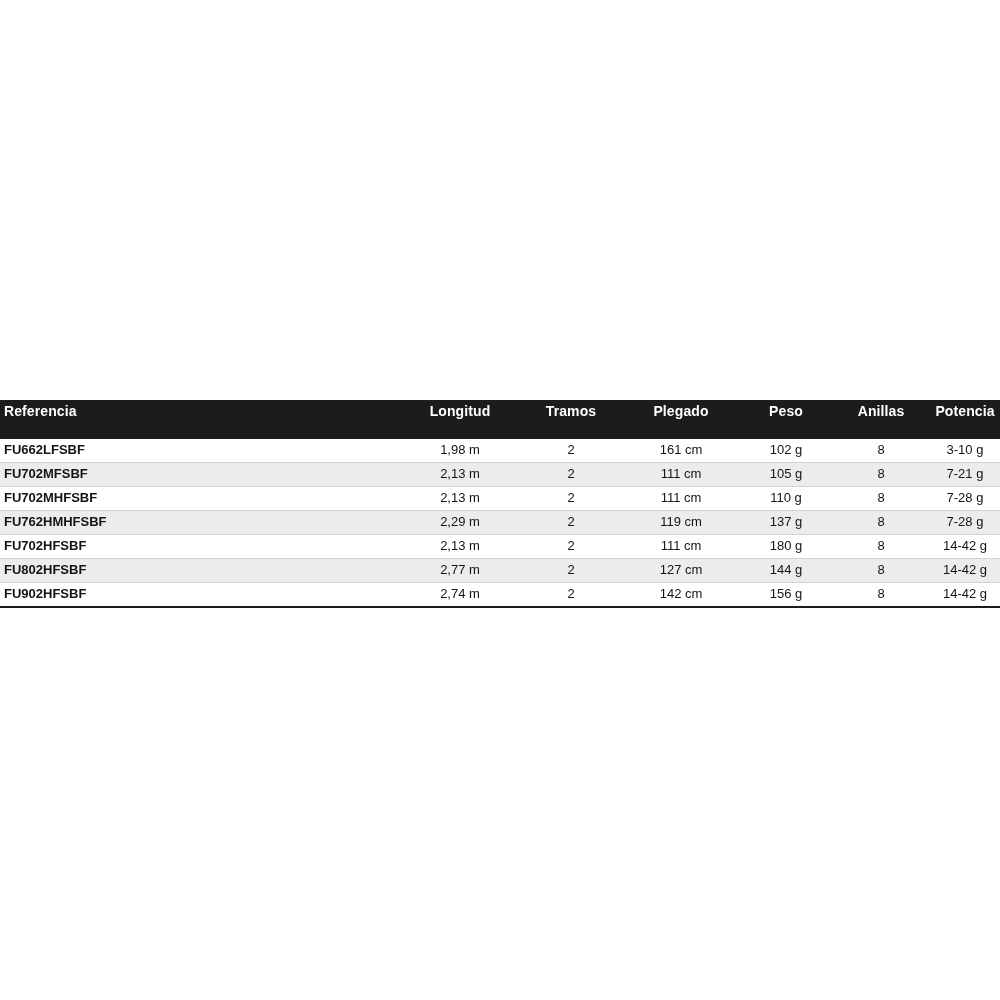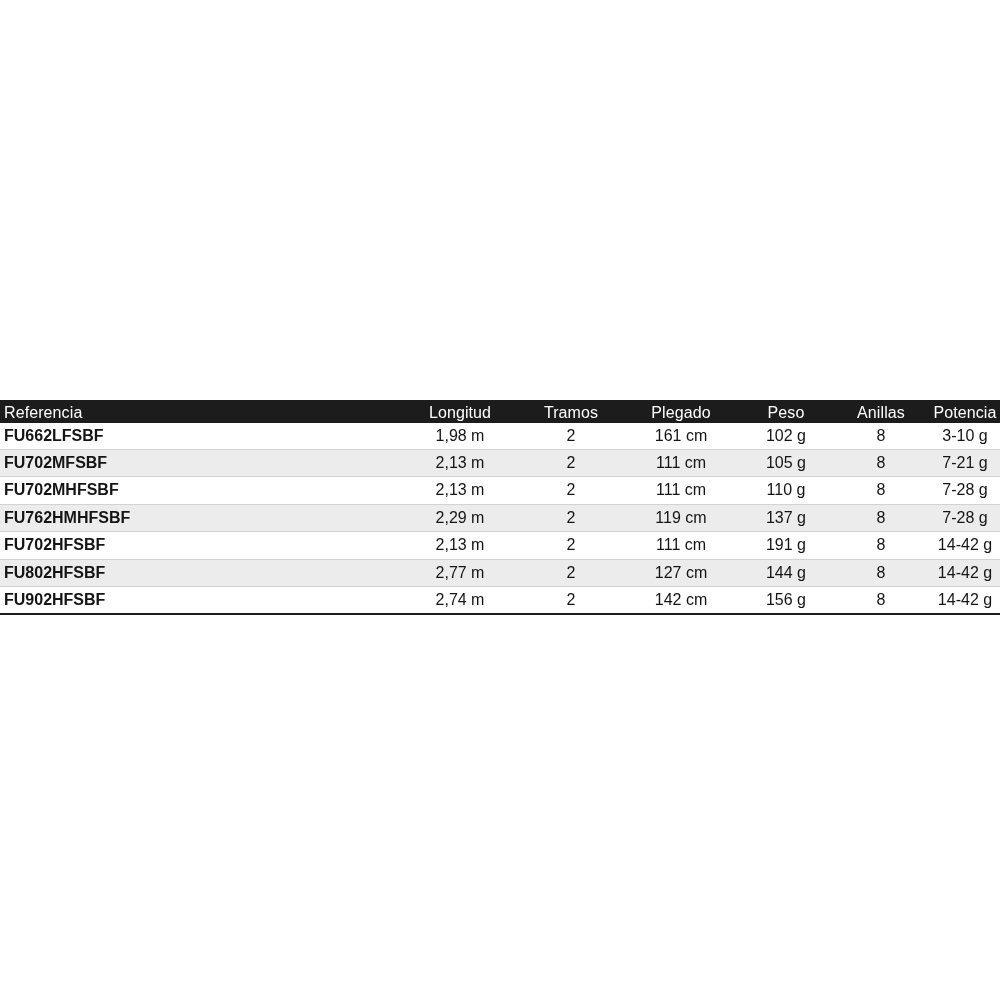--- a/index.html
+++ b/index.html
@@ -21,33 +21,33 @@
     width: 1000px;
   }
   table.spec {
     width: 1000px;
     border-collapse: collapse;
     table-layout: fixed;
   }
   table.spec thead th {
     background: #1c1c1c;
     color: #ffffff;
-    font-size: 16px;
-    font-weight: normal;
+    font-size: 14px;
+    font-weight: bold;
     text-align: center;
-    padding: 4px 0 1px 0;
+    padding: 4px 0 20px 0;
     letter-spacing: 0.1px;
     line-height: 1.1;
   }
   table.spec thead th.col-ref {
     text-align: left;
     padding-left: 4px;
   }
   table.spec tbody td {
-    font-size: 16px;
+    font-size: 13px;
     color: #141414;
     text-align: center;
     padding: 4px 0 4px 0;
     line-height: 1.15;
   }
   table.spec tbody td.col-ref {
     text-align: left;
     padding-left: 4px;
     font-weight: bold;
   }
@@ -127,21 +127,21 @@
         <td class="col-fol">119 cm</td>
         <td class="col-wei">137 g</td>
         <td class="col-rin">8</td>
         <td class="col-pow">7-28 g</td>
       </tr>
       <tr class="odd">
         <td class="col-ref">FU702HFSBF</td>
         <td class="col-len">2,13 m</td>
         <td class="col-tra">2</td>
         <td class="col-fol">111 cm</td>
-        <td class="col-wei">191 g</td>
+        <td class="col-wei">180 g</td>
         <td class="col-rin">8</td>
         <td class="col-pow">14-42 g</td>
       </tr>
       <tr class="even">
         <td class="col-ref">FU802HFSBF</td>
         <td class="col-len">2,77 m</td>
         <td class="col-tra">2</td>
         <td class="col-fol">127 cm</td>
         <td class="col-wei">144 g</td>
         <td class="col-rin">8</td>

